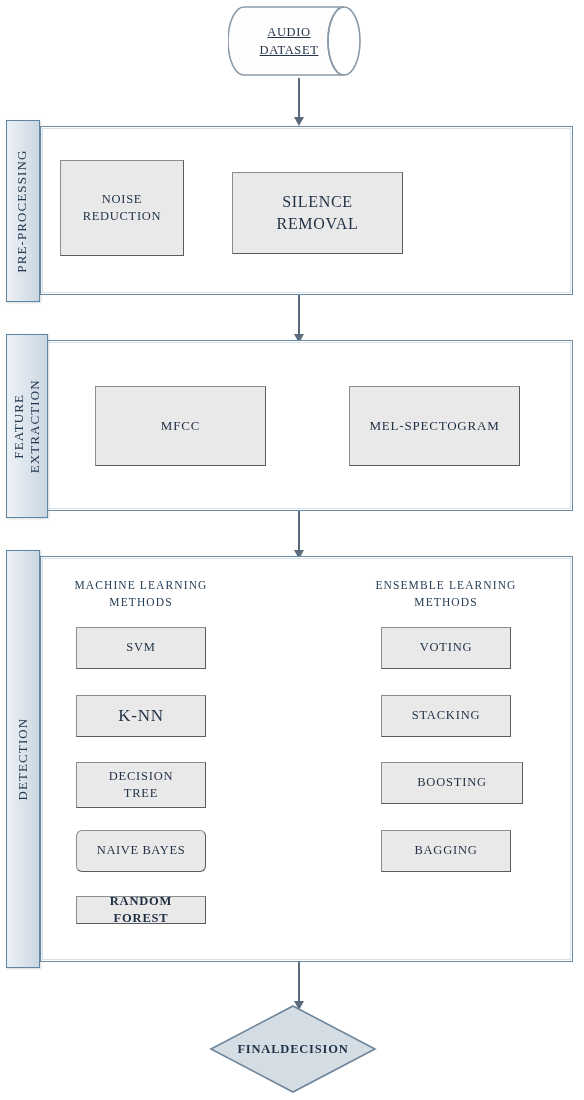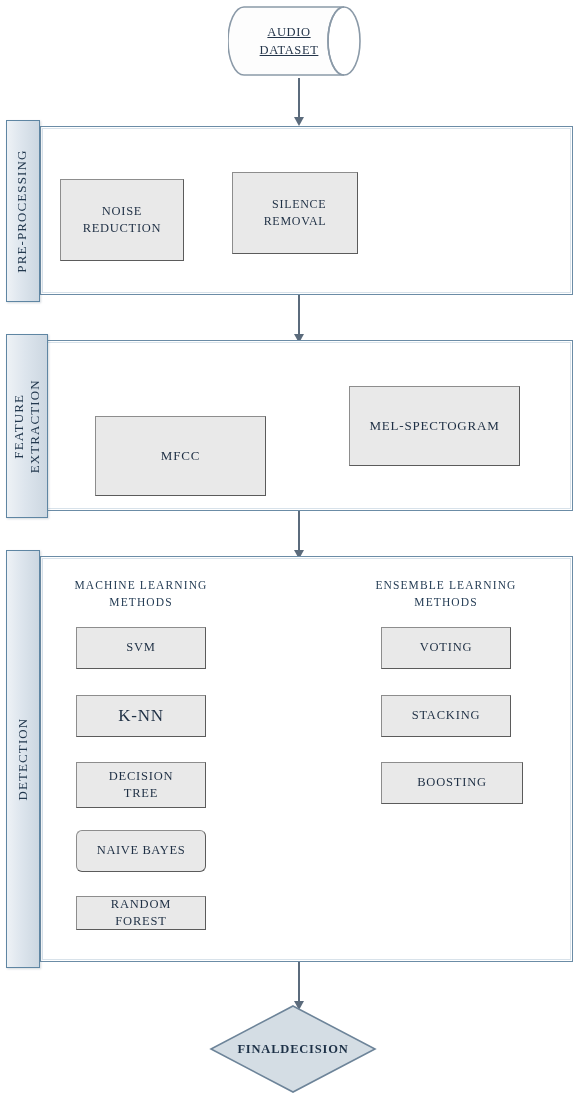--- a/index.html
+++ b/index.html
@@ -182,41 +182,41 @@
     <div class="shaft" style="height:40px;"></div>
     <div class="head" style="top:39px;"></div>
   </div>
 
   <div class="section-frame" style="left:40px; top:126px; width:533px; height:169px;"></div>
 
   <div class="side-tab" style="left:6px; top:120px; width:34px; height:182px;">
     <div class="side-tab-text">PRE-PROCESSING</div>
   </div>
 
-  <div class="proc-box" style="left:60px; top:179px; width:124px; height:82px; font-size:12.5px; letter-spacing:.7px;">
+  <div class="proc-box" style="left:60px; top:160px; width:124px; height:96px; font-size:12.5px; letter-spacing:.7px;">
     <span class="line">NOISE<br>REDUCTION</span>
   </div>
 
-  <div class="proc-box" style="left:232px; top:172px; width:126px; height:82px; font-size:12px; letter-spacing:.7px;text-align:right;">
+  <div class="proc-box" style="left:232px; top:172px; width:171px; height:82px; font-size:16px; letter-spacing:.7px;">
     <span class="line">SILENCE<br>REMOVAL</span>
   </div>
 
 
   <div class="arrow" style="left:298px; top:295px; height:48px;">
     <div class="shaft" style="height:40px;"></div>
     <div class="head" style="top:39px;"></div>
   </div>
 
   <div class="section-frame" style="left:40px; top:340px; width:533px; height:171px;"></div>
 
   <div class="side-tab two-line" style="left:6px; top:334px; width:42px; height:184px;">
     <div class="side-tab-text">FEATURE<br>EXTRACTION</div>
   </div>
 
-  <div class="proc-box" style="left:95px; top:386px; width:171px; height:80px; font-size:13px; letter-spacing:.8px;margin-top:30px;">
+  <div class="proc-box" style="left:95px; top:386px; width:171px; height:80px; font-size:13px; letter-spacing:.8px;">
     <span class="line">MFCC</span>
   </div>
 
   <div class="proc-box" style="left:349px; top:386px; width:171px; height:80px; font-size:13px; letter-spacing:.8px;">
     <span class="line">MEL-SPECTOGRAM</span>
   </div>
 
   <div class="arrow" style="left:298px; top:511px; height:48px;">
     <div class="shaft" style="height:40px;"></div>
     <div class="head" style="top:39px;"></div>
@@ -237,32 +237,35 @@
   </div>
   <div class="proc-box" style="left:76px; top:695px; width:130px; height:42px; font-size:17px; letter-spacing:.8px;">
     <span class="line">K-NN</span>
   </div>
   <div class="proc-box" style="left:76px; top:762px; width:130px; height:46px; font-size:12.5px; letter-spacing:.8px;">
     <span class="line">DECISION<br>TREE</span>
   </div>
   <div class="proc-box" style="left:76px; top:830px; width:130px; height:42px; font-size:12.5px; letter-spacing:.6px;border-radius:6px;">
     <span class="line">NAIVE BAYES</span>
   </div>
-  <div class="proc-box" style="left:76px; top:896px; width:130px; height:34px; font-size:12.5px; letter-spacing:.8px;">
+  <div class="proc-box" style="left:76px; top:896px; width:130px; height:28px; font-size:12.5px; letter-spacing:.8px;font-weight:bold;">
     <span class="line">RANDOM<br>FOREST</span>
   </div>
 
   <div class="proc-box" style="left:381px; top:627px; width:130px; height:42px; font-size:12.5px; letter-spacing:.8px;">
     <span class="line">VOTING</span>
   </div>
   <div class="proc-box" style="left:381px; top:695px; width:130px; height:42px; font-size:12.5px; letter-spacing:.8px;">
     <span class="line">STACKING</span>
   </div>
   <div class="proc-box" style="left:381px; top:762px; width:142px; height:42px; font-size:12.5px; letter-spacing:.8px;">
     <span class="line">BOOSTING</span>
+  </div>
+  <div class="proc-box" style="left:381px; top:830px; width:130px; height:42px; font-size:12.5px; letter-spacing:.8px;">
+    <span class="line">BAGGING</span>
   </div>
 
   <div class="arrow" style="left:298px; top:962px; height:48px;">
     <div class="shaft" style="height:40px;"></div>
     <div class="head" style="top:39px;"></div>
   </div>
 
   <div id="final-decision">
     <svg viewBox="0 0 170 92" xmlns="http://www.w3.org/2000/svg">
       <polygon points="85,3 167,46 85,89 3,46" fill="#d4dde4" stroke="#6d8499" stroke-width="1.6"></polygon>

